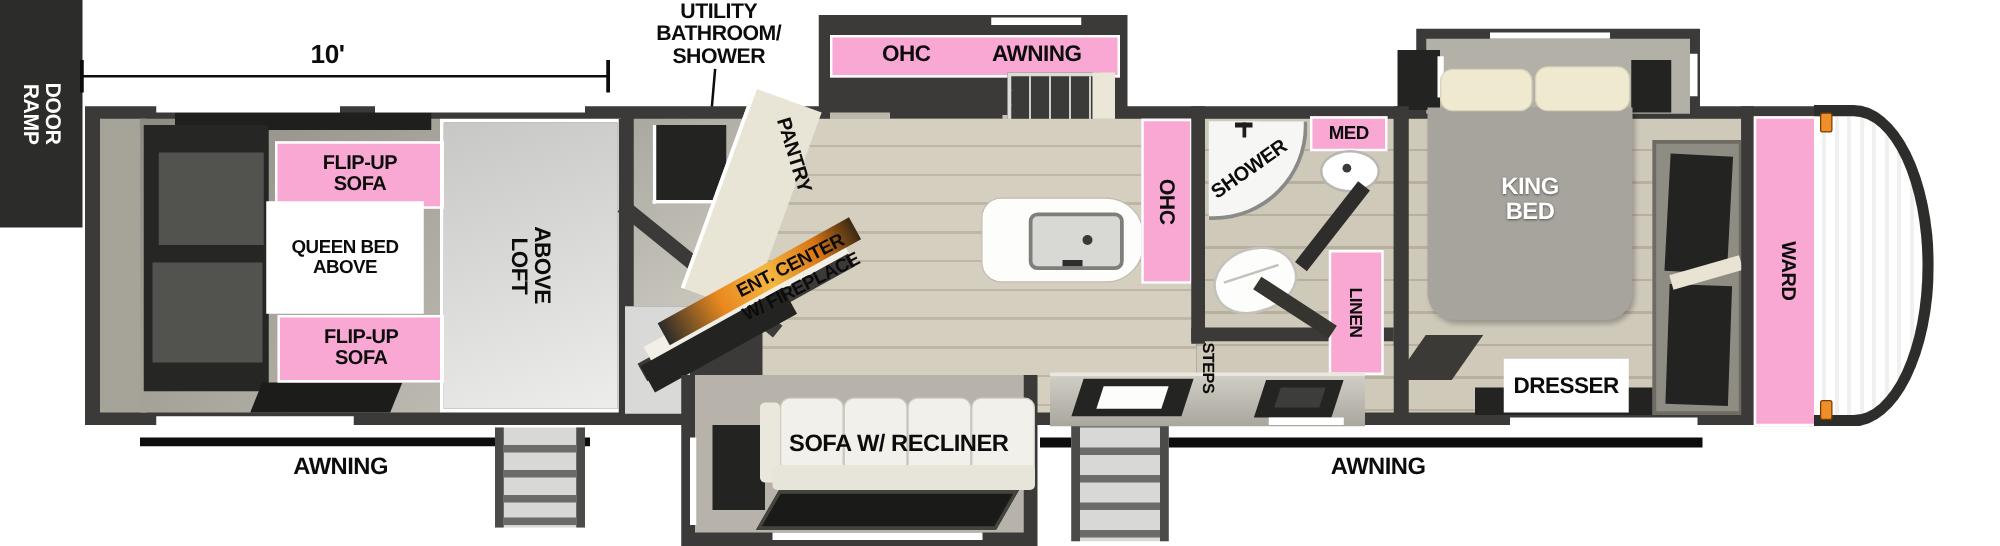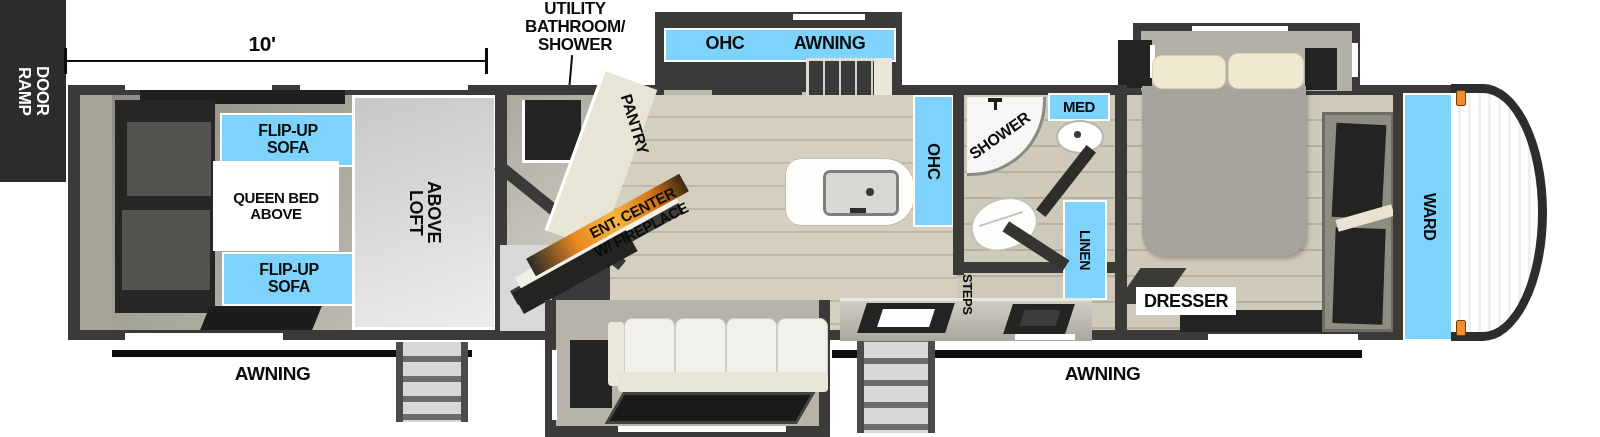--- a/index.html
+++ b/index.html
@@ -5,21 +5,21 @@
   html,body{margin:0;padding:0;background:#fff;}
   .plan{position:relative;width:1600px;height:437px;background:#fff;overflow:hidden;
         font-family:"Liberation Sans","DejaVu Sans",sans-serif;}
   .abs{position:absolute;}
   .lbl{font-weight:bold;color:#0c0c0c;white-space:pre-line;text-align:center;
        line-height:1.04;letter-spacing:-0.4px;}
   .vt{writing-mode:vertical-lr;}
   .cen{display:flex;align-items:center;justify-content:center;}
   .wall{background:#3b3a38;}
   .slit{background:#fff;}
-  .cab{background:#7dd3fc;border:2px solid #fdfdfb;}
+  .cab{background:#f9a8d4;border:2px solid #fdfdfb;}
   .darkbox{background:#232322;}
   .wood{background:repeating-linear-gradient(180deg,#d5cfc0 0 21px,#beb7a6 21px 23px);}
   .wood2{background:repeating-linear-gradient(180deg,#cfc9ba 0 24px,#b7b09f 24px 26px);}
   .ladder{background:#d8d8d6;border-left:7px solid #4b4b49;border-right:7px solid #4b4b49;}
   .rung{position:absolute;left:0;right:0;height:6px;background:#6b6b69;}
 </style>
 </head>
 <body>
 
 <div class="plan">
@@ -166,24 +166,26 @@
   <div class="abs" style="left:862px;top:303px;width:88px;height:30px;background:#242422;transform:skewX(-18deg);"></div>
   <div class="abs" style="left:880px;top:309px;width:52px;height:18px;background:#fdfdfb;transform:skewX(-18deg);"></div>
   <div class="abs" style="left:1008px;top:304px;width:62px;height:30px;background:#242422;transform:skewX(-18deg);"></div>
   <div class="abs" style="left:1022px;top:310px;width:36px;height:16px;background:#3d3d3b;transform:skewX(-18deg);"></div>
   <div class="abs lbl vt" style="left:960px;top:268px;height:52px;font-size:13px;">STEPS</div>
 
   <div class="abs wood2" style="left:1127px;top:95px;width:266px;height:235px;"></div>
   <div class="abs" style="left:1142px;top:86px;width:164px;height:170px;background:#a7a49e;border-radius:0 0 22px 22px;box-shadow:2px 3px 4px rgba(0,0,0,.25);"></div>
   <div class="abs" style="left:1152px;top:55px;width:72px;height:32px;background:#efe9d0;border:1px solid #d8d2b8;border-radius:10px;"></div>
   <div class="abs" style="left:1228px;top:53px;width:74px;height:34px;background:#efe9d0;border:1px solid #d8d2b8;border-radius:10px;"></div>
+  <div class="abs lbl" style="left:1164px;top:140px;width:120px;font-size:19px;color:#fff;text-shadow:0 1px 2px #55524c;">KING
+BED</div>
   <div class="abs" style="left:1128px;top:268px;width:46px;height:36px;background:#3b3a36;transform:skewX(-35deg);"></div>
 
   <div class="abs" style="left:1180px;top:310px;width:188px;height:22px;background:#232321;"></div>
-  <div class="abs cen" style="left:1136px;top:287px;width:100px;height:28px;background:#fff;">
+  <div class="abs cen" style="left:1203px;top:287px;width:100px;height:43px;background:#fff;">
     <div class="lbl" style="font-size:18px;">DRESSER</div>
   </div>
 
   <div class="abs" style="left:1322px;top:112px;width:72px;height:220px;background:#8f8c83;border:3px solid #6e6b63;box-sizing:border-box;"></div>
   <div class="abs darkbox" style="left:1334px;top:124px;width:50px;height:94px;transform:rotate(3deg);"></div>
   <div class="abs darkbox" style="left:1334px;top:228px;width:50px;height:96px;transform:rotate(2deg);"></div>
   <div class="abs" style="left:1336px;top:212px;width:58px;height:12px;background:#e8e3d2;transform:rotate(-16deg);"></div>
 
   <div class="abs wall" style="left:1393px;top:85px;width:10px;height:255px;"></div>
   <div class="abs cab cen" style="left:1403px;top:93px;width:48px;height:244px;">
@@ -198,20 +200,21 @@
   <div class="abs" style="left:556px;top:300px;width:263px;height:126px;background:#b7b3aa;"></div>
   <div class="abs darkbox" style="left:570px;top:340px;width:42px;height:68px;"></div>
   <div class="abs slit" style="left:552px;top:350px;width:5px;height:70px;"></div>
   <div class="abs" style="left:608px;top:322px;width:16px;height:64px;background:#eae7dd;border-radius:4px;"></div>
   <div class="abs" style="left:624px;top:318px;width:49px;height:58px;background:#f2f0ea;border:1px solid #cfccc2;border-radius:8px 8px 2px 2px;"></div>
   <div class="abs" style="left:675px;top:318px;width:49px;height:58px;background:#f2f0ea;border:1px solid #cfccc2;border-radius:8px 8px 2px 2px;"></div>
   <div class="abs" style="left:726px;top:318px;width:49px;height:58px;background:#f2f0ea;border:1px solid #cfccc2;border-radius:8px 8px 2px 2px;"></div>
   <div class="abs" style="left:777px;top:318px;width:49px;height:58px;background:#f2f0ea;border:1px solid #cfccc2;border-radius:8px 8px 2px 2px;"></div>
   <div class="abs" style="left:618px;top:372px;width:210px;height:20px;background:#e7e4da;border-radius:4px;"></div>
   <div class="abs" style="left:614px;top:392px;width:186px;height:26px;background:#1a1a19;border:3px solid #44443f;transform:skewX(-30deg);"></div>
+  <div class="abs lbl" style="left:628px;top:346px;width:182px;font-size:19px;">SOFA W/ RECLINER</div>
   <div class="abs slit" style="left:618px;top:426px;width:168px;height:6px;"></div>
 
   <div class="abs slit" style="left:125px;top:84px;width:147px;height:6px;"></div>
   <div class="abs slit" style="left:300px;top:84px;width:168px;height:6px;"></div>
   <div class="abs slit" style="left:125px;top:333px;width:158px;height:7px;"></div>
   <div class="abs slit" style="left:1015px;top:334px;width:60px;height:6px;"></div>
   <div class="abs slit" style="left:1208px;top:334px;width:150px;height:7px;"></div>
 
 </div>
 

